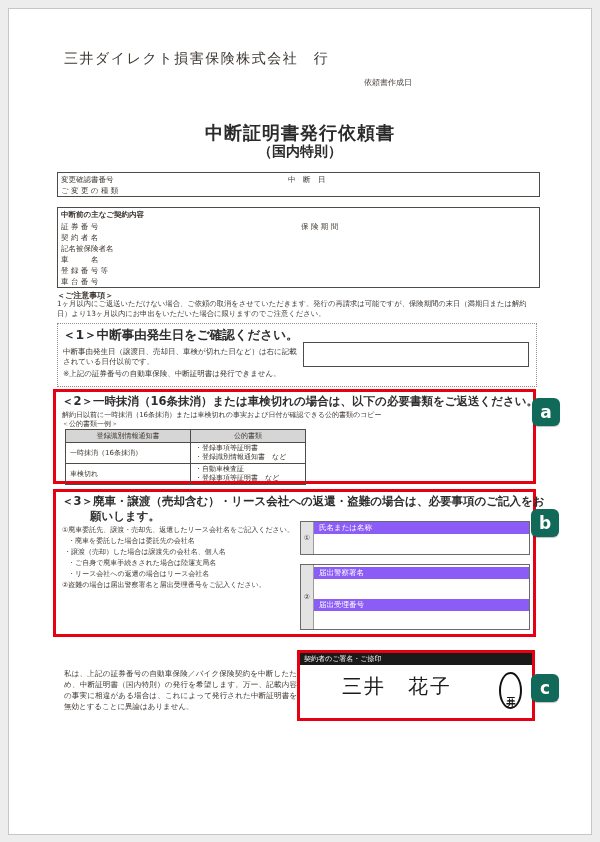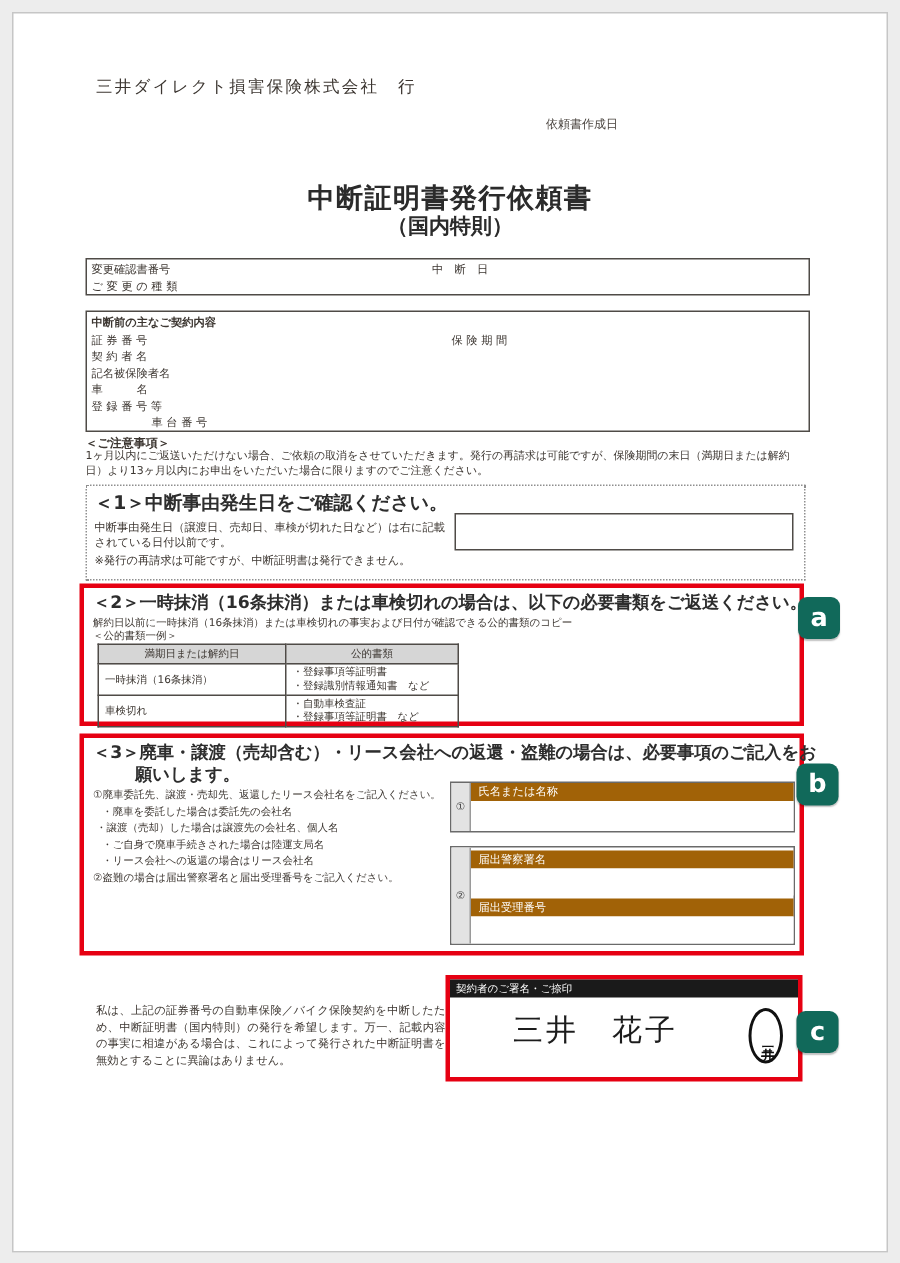--- a/index.html
+++ b/index.html
@@ -17,21 +17,21 @@
   }
   .sheet {
     position: absolute;
     left: 8px; top: 8px;
     width: 584px; height: 827px;
     background: #ffffff;
     border: 1px solid #c6c6c6;
   }
   .abs { position: absolute; }
 
-  .addressee { font-size: 11px; letter-spacing: 1.5px; color: #3c3631; }
+  .addressee { font-size: 14px; letter-spacing: 1.5px; color: #3c3631; }
   .date-label { font-size: 8px; color: #4a443f; }
 
   .doc-title { text-align: center; color: #2b2b2b; font-weight: bold; }
   .doc-title .t1 { font-size: 18px; line-height: 20px; letter-spacing: 1px; }
   .doc-title .t2 { font-size: 14px; line-height: 16px; }
 
   .thinbox { border: 1px solid #4f4b47; background: #fff; }
   .lbl { font-size: 7.5px; color: #3c3631; white-space: nowrap; }
 
   .notes-head { font-size: 8px; font-weight: bold; color: #3c3631; }
@@ -66,21 +66,21 @@
 
   .fieldbox { border: 1px solid #6a6a6a; background: #fff; }
   .numstrip {
     position: absolute; left: 0; top: 0; bottom: 0; width: 13px;
     background: #e3e3e3; border-right: 1px solid #9a9a9a;
     display: flex; align-items: center; justify-content: center;
     font-size: 7px; color: #444;
   }
   .blackbar {
     position: absolute; left: 13px; right: 0; height: 12px;
-    background: #a16207; color: #fff;
+    background: #8b5cf6; color: #fff;
     font-size: 7.5px; line-height: 12px; padding-left: 5px;
     white-space: nowrap;
   }
 
   .declaration { font-size: 7.5px; line-height: 11px; color: #3c3631; text-align: justify; }
 
   .sig-header {
     position: absolute; left: 0; right: 0; top: 0; height: 12px;
     background: #1a1a1a; color: #fff;
     font-size: 7px; line-height: 12px; padding-left: 4px;
@@ -123,41 +123,41 @@
   </div>
 
   <div class="abs thinbox" style="left:57px; top:207px; width:483px; height:81px;">
     <div class="abs lbl" style="left:3px; top:2px; font-weight:bold;">中断前の主なご契約内容</div>
     <div class="abs lbl" style="left:3px; top:14px;">証 券 番 号</div>
     <div class="abs lbl" style="left:243px; top:14px;">保 険 期 間</div>
     <div class="abs lbl" style="left:3px; top:25px;">契 約 者 名</div>
     <div class="abs lbl" style="left:3px; top:36px;">記名被保険者名</div>
     <div class="abs lbl" style="left:3px; top:47px;">車　　　名</div>
     <div class="abs lbl" style="left:3px; top:58px;">登 録 番 号 等</div>
-    <div class="abs lbl" style="left:3px; top:69px;margin-left:40px;">車 台 番 号</div>
+    <div class="abs lbl" style="left:3px; top:69px;">車 台 番 号</div>
   </div>
 
   <div class="abs notes-head" style="left:57px; top:290px;">＜ご注意事項＞</div>
   <div class="abs notes-body" style="left:57px; top:299px; width:483px;">1ヶ月以内にご返送いただけない場合、ご依頼の取消をさせていただきます。発行の再請求は可能ですが、保険期間の末日（満期日または解約日）より13ヶ月以内にお申出をいただいた場合に限りますのでご注意ください。</div>
 
   <div class="abs dottedbox" style="left:57px; top:323px; width:480px; height:64px;">
     <div class="abs s1-title" style="left:5px; top:3px;">＜1＞中断事由発生日をご確認ください。</div>
     <div class="abs small-txt" style="left:5px; top:23px; width:238px;">中断事由発生日（譲渡日、売却日、車検が切れた日など）は右に記載されている日付以前です。</div>
-    <div class="abs small-txt" style="left:5px; top:45px; width:238px;">※発行の再請求は可能ですが、中断証明書は発行できません。</div>
+    <div class="abs small-txt" style="left:5px; top:45px; width:238px;">※上記の証券番号の自動車保険、中断証明書は発行できません。</div>
     <div class="abs thinbox" style="left:245px; top:18px; width:226px; height:25px;"></div>
   </div>
 
   <div class="abs redbox" style="left:53px; top:389px; width:483px; height:95px;">
     <div class="abs s2-title" style="left:6px; top:2px;">＜2＞一時抹消（16条抹消）または車検切れの場合は、以下の必要書類をご返送ください。</div>
     <div class="abs tiny" style="left:6px; top:19px;">解約日以前に一時抹消（16条抹消）または車検切れの事実および日付が確認できる公的書類のコピー</div>
     <div class="abs tiny" style="left:6px; top:28px;">＜公的書類一例＞</div>
     <table class="docs abs" style="left:9px; top:37px;">
       <tbody>
           <tr>
-        <th class="c1">満期日または解約日</th>
+        <th class="c1">登録識別情報通知書</th>
         <th class="c2">公的書類</th>
       </tr>
       <tr>
         <td class="c1">一時抹消（16条抹消）</td>
         <td class="c2">
           <div class="doc-line">・登録事項等証明書</div>
           <div class="doc-line">・登録識別情報通知書　など</div>
         </td>
       </tr>
       <tr>

